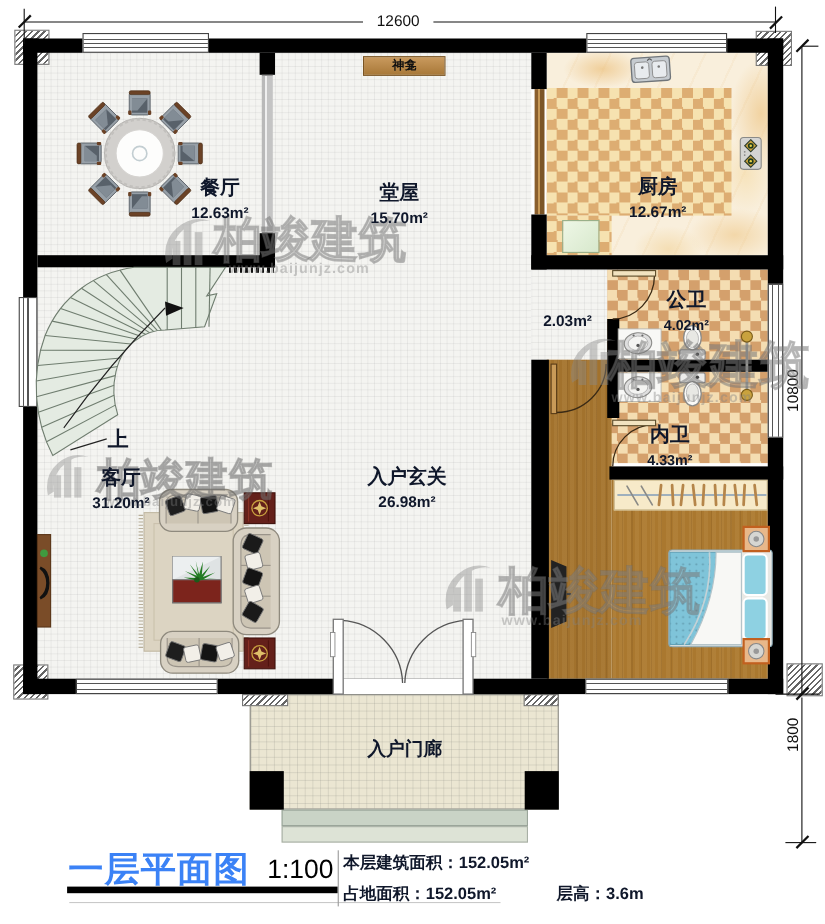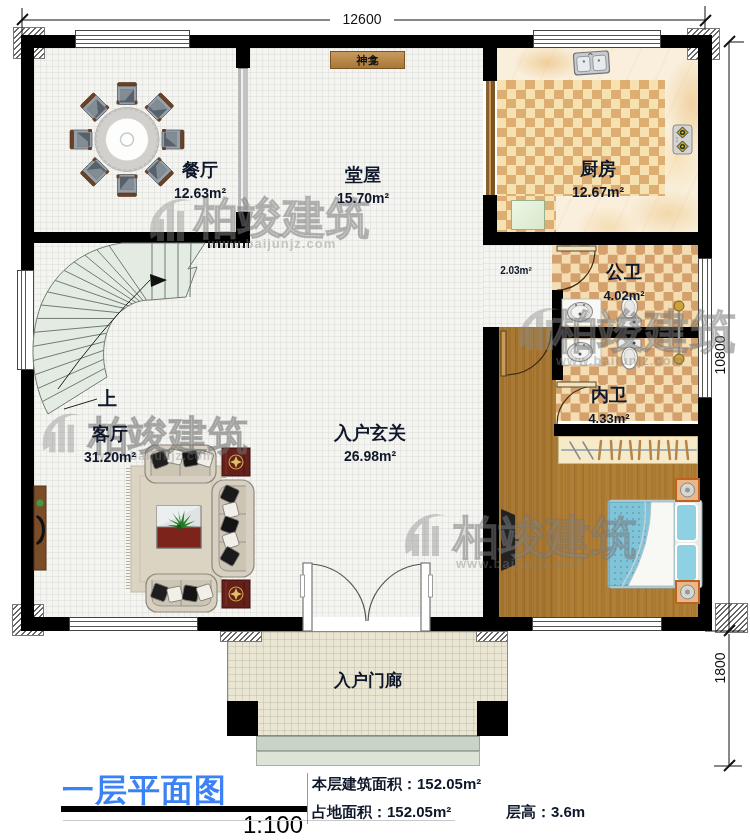--- a/index.html
+++ b/index.html
@@ -501,38 +501,38 @@
 <div class="wm" style="left:453px;top:507px;font-size:46px;">柏竣建筑</div>
 
 <div class="wmu" style="left:456px;top:556px;font-size:13px;">www.baijunjz.com</div>
 
 <div class="lbl" style="left:160px;top:158px;width:80px;font-size:18px;">餐厅<br><span style="font-size:14px;">12.63m²</span></div>
 
 <div class="lbl" style="left:323px;top:163px;width:80px;font-size:18px;">堂屋<br><span style="font-size:14px;">15.70m²</span></div>
 
 <div class="lbl" style="left:558px;top:157px;width:80px;font-size:18px;">厨房<br><span style="font-size:14px;">12.67m²</span></div>
 
-<div class="lbl" style="left:486px;top:265px;width:60px;font-size:10px;">2.03m²</div>
+<div class="lbl" style="left:486px;top:283px;width:60px;font-size:14px;">2.03m²</div>
 
 <div class="lbl" style="left:584px;top:260px;width:80px;font-size:18px;">公卫<br><span style="font-size:13px;">4.02m²</span></div>
 
 <div class="lbl" style="left:569px;top:383px;width:80px;font-size:18px;">内卫<br><span style="font-size:13px;">4.33m²</span></div>
 
 
 <div class="lbl" style="left:70px;top:422px;width:80px;font-size:18px;">客厅<br><span style="font-size:14px;">31.20m²</span></div>
 
 <div class="lbl" style="left:98px;top:386px;font-size:19px;">上</div>
 
 <div class="lbl" style="left:330px;top:421px;width:80px;font-size:18px;">入户玄关<br><span style="font-size:14px;">26.98m²</span></div>
 
 <div class="lbl" style="left:328px;top:669px;width:80px;font-size:17px;">入户门廊</div>
 
 <div class="abs" style="left:62px;top:769px;font-size:32px;font-weight:bold;color:#3b82f6;letter-spacing:1px;font-family:'Liberation Sans',sans-serif;">一层平面图</div>
 
-<div class="abs" style="left:243px;top:777px;font-size:24px;color:#000;font-family:'Liberation Sans',sans-serif;margin-top:34px;">1:100</div>
+<div class="abs" style="left:243px;top:777px;font-size:24px;color:#000;font-family:'Liberation Sans',sans-serif;">1:100</div>
 
 <div class="abs" style="left:61px;top:806px;width:246px;height:6px;background:#000;"></div>
 
 <div class="abs" style="left:63px;top:820px;width:392px;height:1px;background:#c9c9c9;"></div>
 
 <div class="abs" style="left:307px;top:773px;width:1px;height:51px;background:#999;"></div>
 
 <div class="abs lbl" style="left:312px;top:775px;font-size:15px;">本层建筑面积：152.05m²</div>
 
 <div class="abs lbl" style="left:312px;top:803px;font-size:15px;">占地面积：152.05m²</div>

